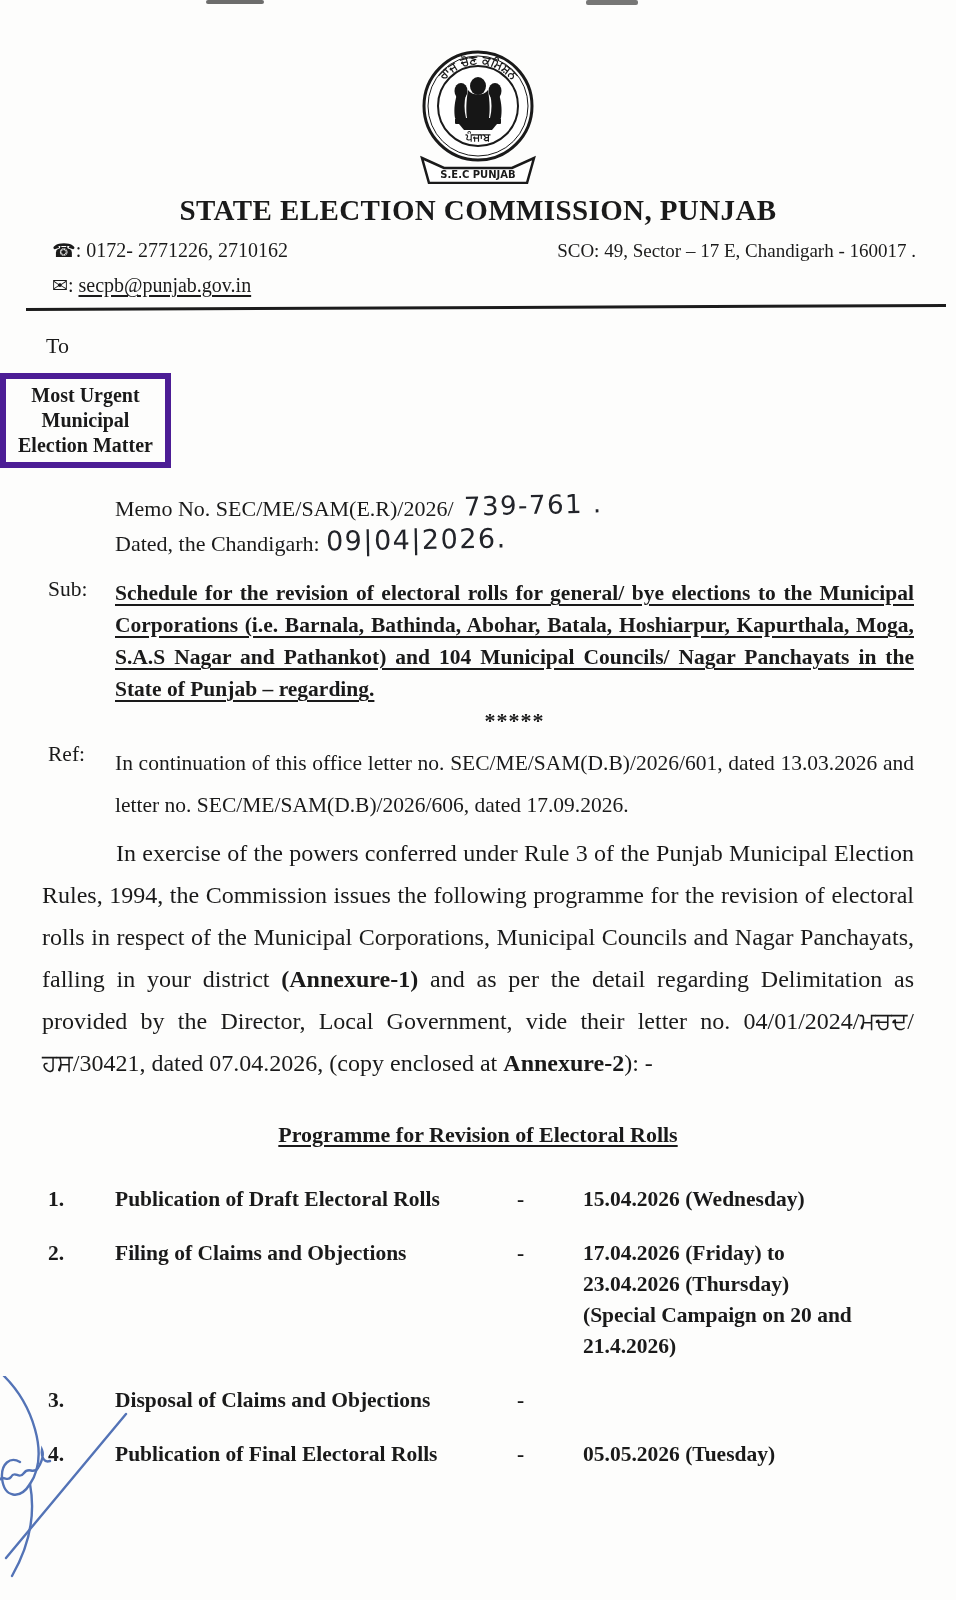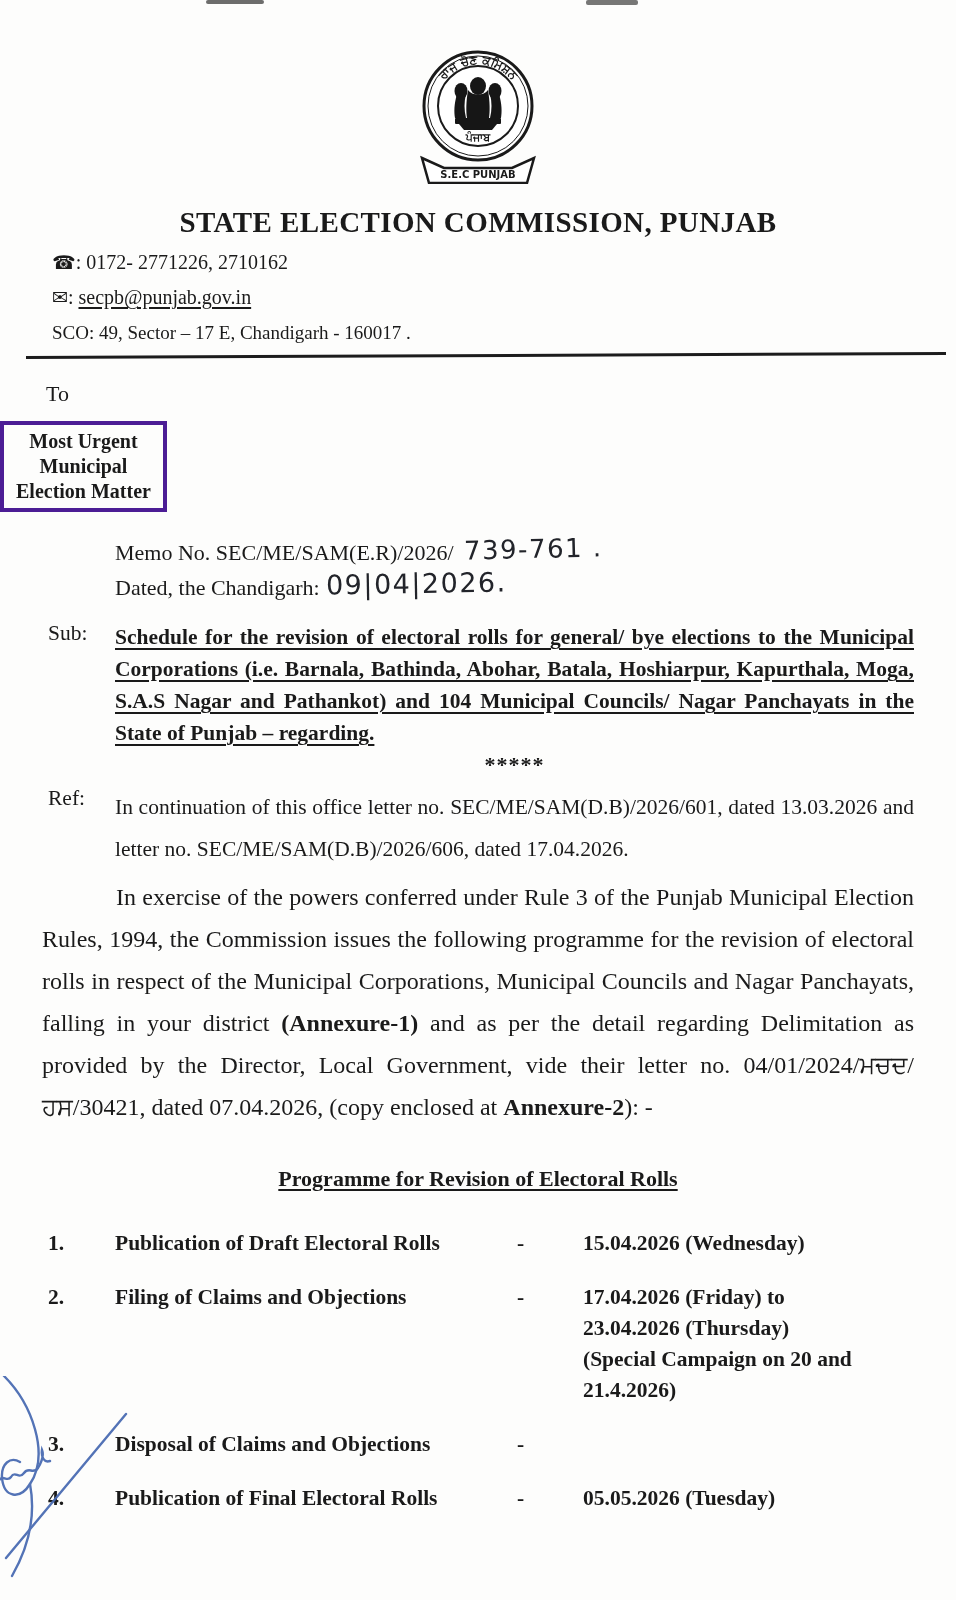--- a/index.html
+++ b/index.html
@@ -10,37 +10,37 @@
     background:#fdfdfc;
     color:#1a1a1a;
     font-family:"Liberation Serif", serif;
     overflow:hidden;
   }
   .smudge { position:absolute; top:0; border-radius:2px; opacity:.75; }
 
   
   .emblem-wrap { width:160px; margin:46px auto 0; }
   .title-pa { text-align:center; font-size:26px; font-weight:bold; margin-top:2px; }
-  .title-en { text-align:center; font-size:29px; font-weight:bold; letter-spacing:.4px; margin-top:18px; }
-
-  .contact { display:flex; justify-content:space-between; margin:6px 40px 0 52px; font-size:20px;flex-direction:column; }
+  .title-en { text-align:center; font-size:29px; font-weight:bold; letter-spacing:.4px; margin-top:6px; }
+
+  .contact { display:flex; justify-content:space-between; margin:6px 40px 0 52px; font-size:20px; }
   .contact-left  { line-height:35px; }
   .contact-right { line-height:36px; font-size:19px; }
   .email-link { text-decoration:underline; text-underline-offset:3px; color:inherit; }
   .phone-glyph, .mail-glyph { font-family:"DejaVu Sans", sans-serif; font-size:19px; }
 
   .rule { height:3px; background:#1c1c1c; margin:3px 10px 0 26px; transform:rotate(-0.25deg); }
 
   
   .to-label { margin:24px 0 0 46px; font-size:22px; }
   .addr-row { display:flex; margin-top:12px; }
   .addressee { margin-left:115px; flex:1; font-size:22px; line-height:43px; white-space:pre-line; }
   .urgent-box {
     margin-right:74px; margin-top:2px; align-self:flex-start;
-    border:4px solid #4c1d95; padding:4px 12px;
+    border:6px solid #4c1d95; padding:4px 12px;
     font-weight:bold; font-size:20px; line-height:25px;
     text-align:center; white-space:pre-line;
   }
 
   
   .memo-line { margin:24px 0 0 115px; font-size:22px; }
   .date-line { margin:4px 0 0 115px; font-size:22px; }
   .hand {
     font-family:"DejaVu Sans", sans-serif;
     display:inline-block; color:#22242a;
@@ -149,21 +149,21 @@
     <div class="hang-label">Sub:</div>
     <div class="hang-body">
       <div class="sub-text">Schedule for the revision of electoral rolls for general/ bye elections to the Municipal Corporations (i.e. Barnala, Bathinda, Abohar, Batala, Hoshiarpur, Kapurthala, Moga, S.A.S Nagar and Pathankot) and 104 Municipal Councils/ Nagar Panchayats in the State of Punjab – regarding.</div>
       <div class="stars">*****</div>
     </div>
   </div>
 
   <div class="hang-row" style="margin-top:8px;">
     <div class="hang-label">Ref:</div>
     <div class="hang-body">
-      <div class="ref-text">In continuation of this office letter no. SEC/ME/SAM(D.B)/2026/601, dated 13.03.2026 and letter no. SEC/ME/SAM(D.B)/2026/606, dated 17.04.2026.</div>
+      <div class="ref-text">In continuation of this office letter no. SEC/ME/SAM(D.B)/2026/601, dated 13.03.2026 and letter no. SEC/ME/SAM(D.B)/2026/606, dated 17.09.2026.</div>
     </div>
   </div>
 
   <p class="body-para"><span>In exercise of the powers conferred under Rule 3 of the Punjab Municipal Election Rules, 1994, the Commission issues the following programme for the revision of electoral rolls in respect of the Municipal Corporations, Municipal Councils and Nagar Panchayats, falling in your district </span><span class="bold-inline">(Annexure-1)</span><span> and as per the detail regarding Delimitation as provided by the Director, Local Government, vide their letter no. 04/01/2024/ਮਚਦ/ਹਸ/30421, dated 07.04.2026, (copy enclosed at </span><span class="bold-inline">Annexure-2</span><span>): -</span></p>
 
   <div class="prog-title">Programme for Revision of Electoral Rolls</div>
 
   <div class="prog-table">
     <div class="prog-row">
       <div class="prog-no">1.</div>

